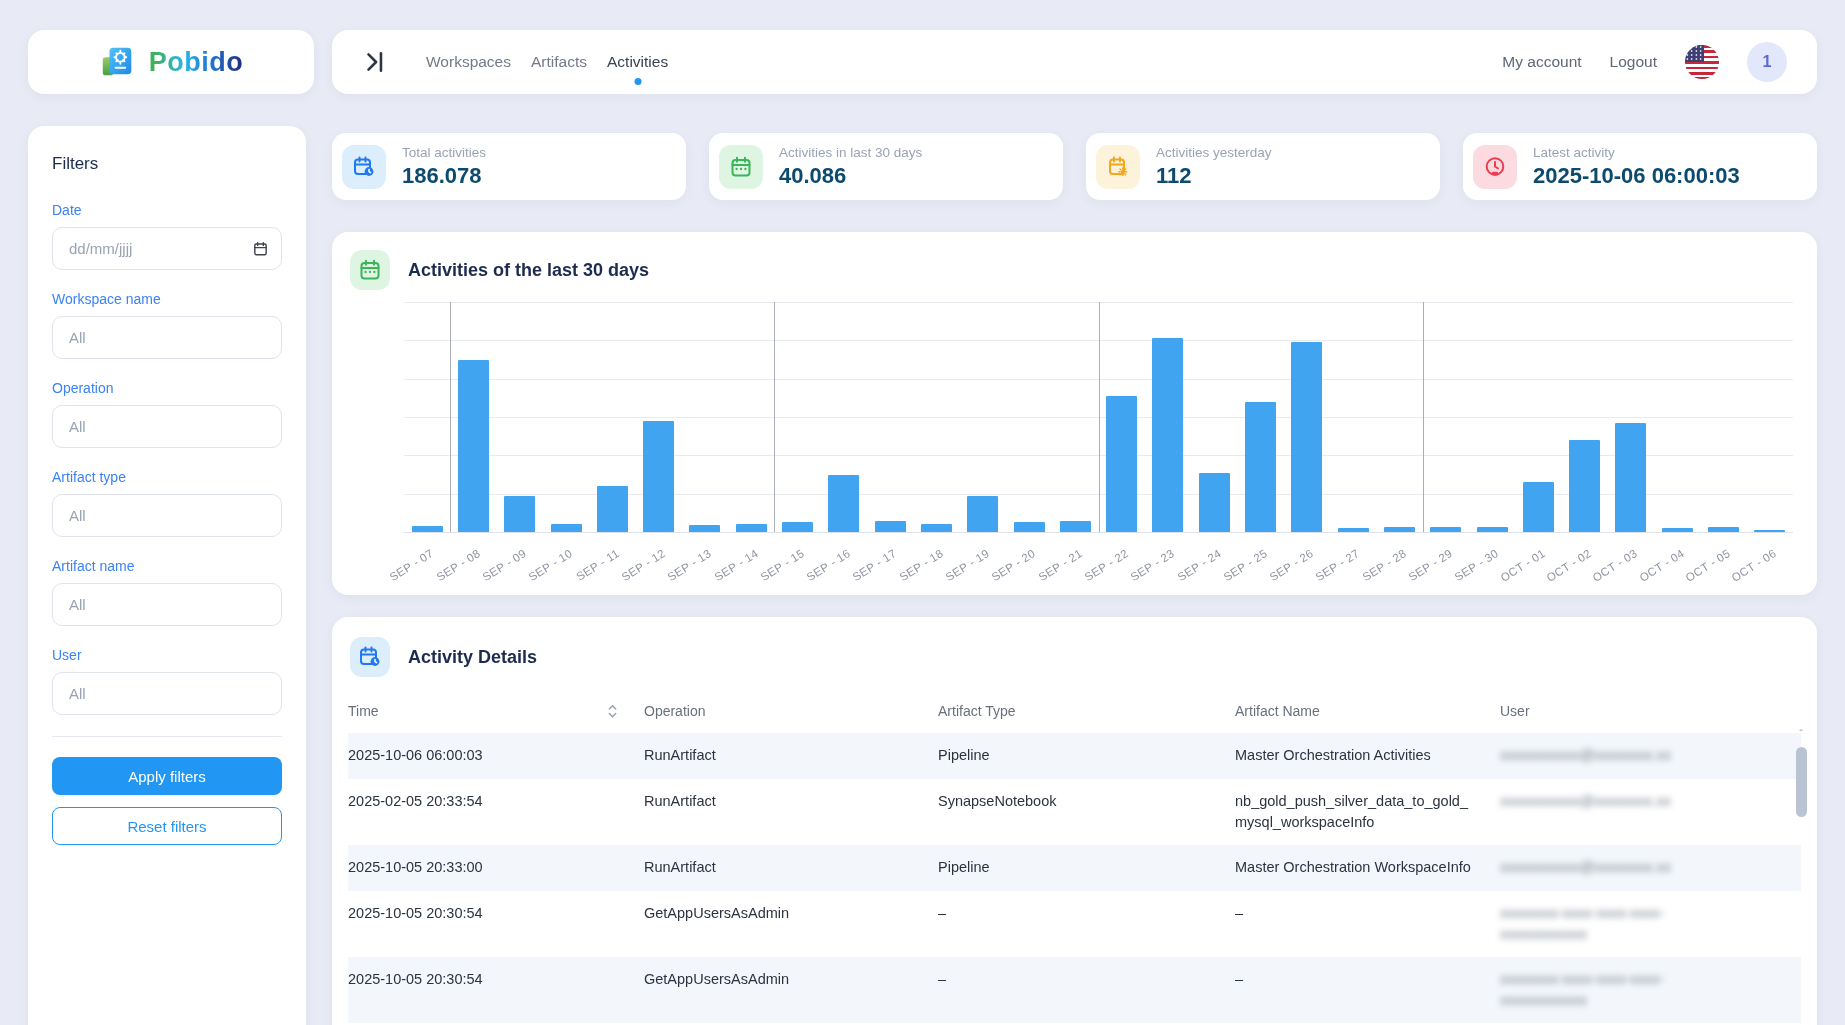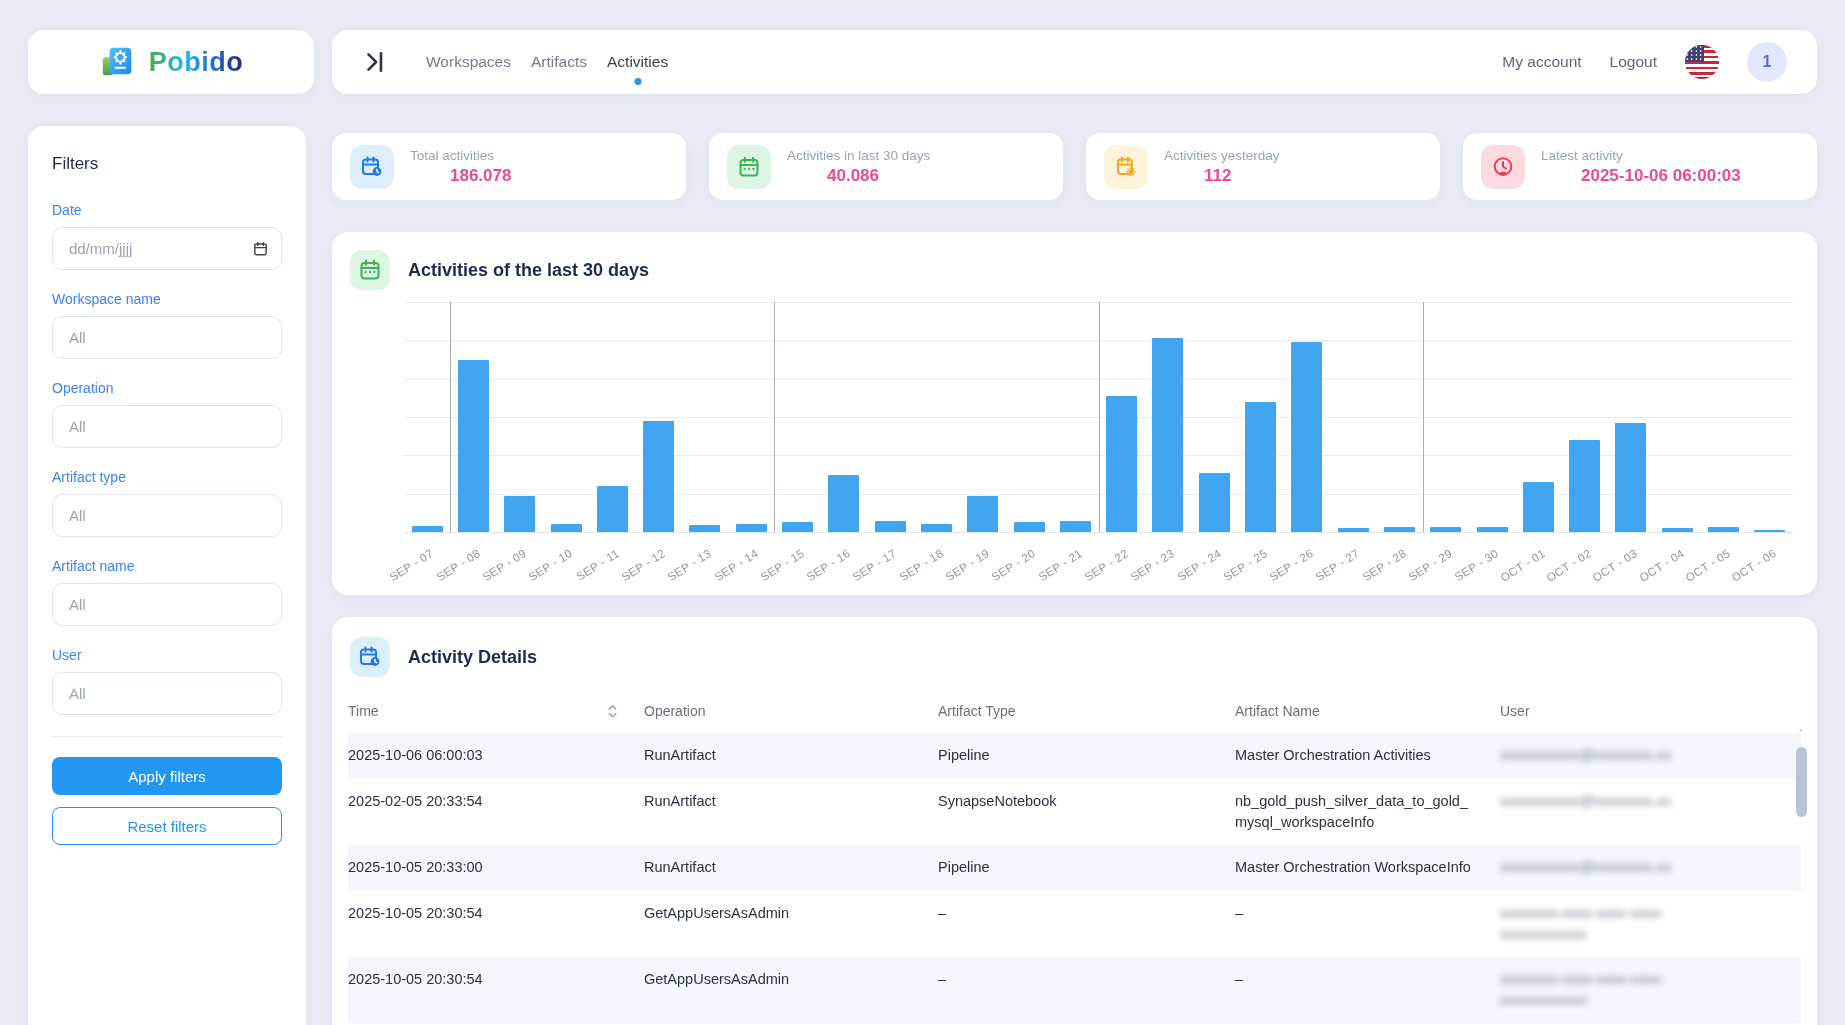--- a/index.html
+++ b/index.html
@@ -38,26 +38,26 @@
     font-size:15px; color:#4b5563; background:#fff; outline:none; }
   .field-input::placeholder { color:#9aa3b4; opacity:1; }
   .date-icon { position:absolute; right:13px; top:50%; transform:translateY(-50%); width:17px; height:17px; }
   .sidebar-divider { border:none; border-top:1px solid #e6e9f1; margin:8px 0 20px; }
   .btn { width:100%; height:38px; border-radius:8px; font-size:15px; font-weight:500; cursor:pointer; display:block; }
   .btn-apply { background:#2196f3; border:none; color:#fff; margin-bottom:12px; }
   .btn-reset { background:#fff; border:1.5px solid #2196f3; color:#2196f3; }
 
   
   #stats-row { position:absolute; left:332px; top:133px; width:1485px; height:67px; display:flex; gap:23px; }
-  .stat-card { flex:1; background:#fff; border-radius:14px; display:flex; align-items:center; padding:0 18px; gap:16px;
+  .stat-card { flex:1; background:#fff; border-radius:14px; display:flex; align-items:center; padding:0 10px; gap:16px;
     box-shadow:0 3px 12px rgba(40,60,120,.05); }
   .icon-box { width:44px; height:44px; border-radius:12px; display:flex; align-items:center; justify-content:center; flex:none; }
   .icon-box svg { width:24px; height:24px; }
   .stat-label { font-size:13.5px; color:#9aa3b4; margin-bottom:3px; }
-  .stat-value { font-size:17px; font-weight:700; color:#ec4899;margin-left:40px; }
+  .stat-value { font-size:22px; font-weight:700; color:#0c4a6e; }
 
   
   #chart-card { left:332px; top:232px; width:1485px; height:363px; }
   .section-header { display:flex; align-items:center; gap:18px; padding:18px 0 0 18px; }
   .section-header .icon-box { width:40px; height:40px; }
   .section-title { font-size:18px; font-weight:700; color:#1d2b4f; }
   .plot { position:absolute; left:72px; right:24px; top:70px; height:230px; }
   .gridline { position:absolute; left:0; right:0; height:1px; background:#e8eaf0; }
   .gridline.zero { background:#dfe2ea; }
   .week-sep { position:absolute; top:0; bottom:0; width:1px; background:#a9aeb9; }

